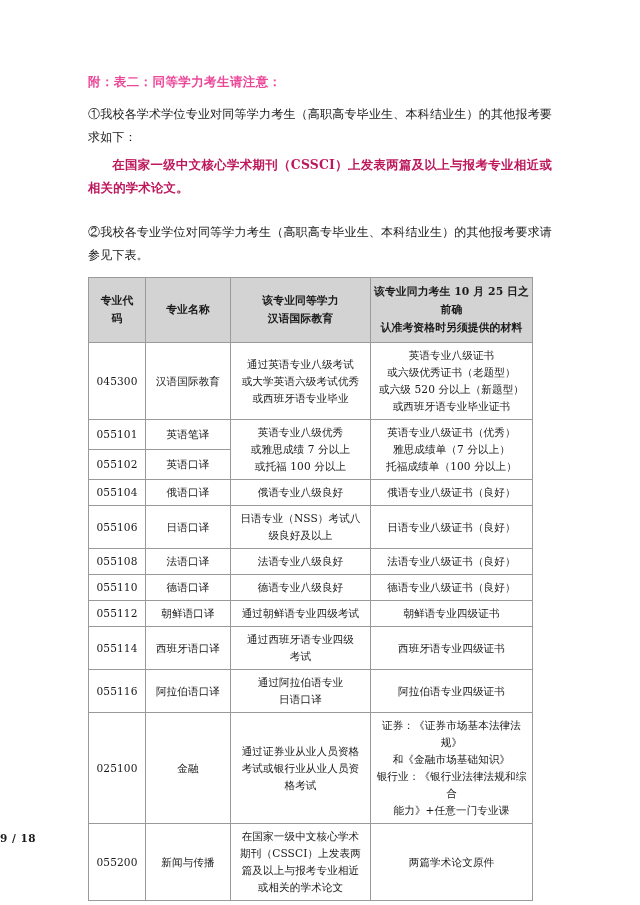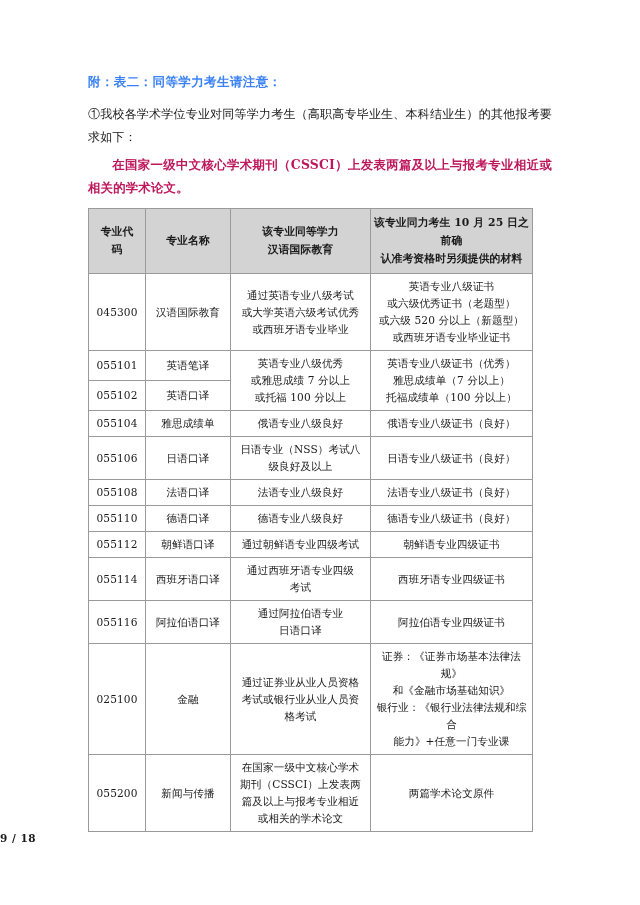--- a/index.html
+++ b/index.html
@@ -29,21 +29,21 @@
     top: 72px;
     width: 464px;
   }
 
   .doc-title {
     font-size: 12.5px;
     font-weight: bold;
     letter-spacing: 0.4px;
     line-height: 20px;
     margin: 0 0 11px 0;
-    color: #3b82f6;
+    color: #ec4899;
   }
 
   .para {
     font-size: 12px;
     line-height: 23px;
     margin: 0 0 4px 0;
     text-align: justify;
     letter-spacing: 0.15px;
     color: #1a1a1a;
   }
@@ -113,20 +113,21 @@
 
 <div class="page">
   <div class="content">
 
     <p class="doc-title">附：表二：同等学力考生请注意：</p>
 
     <p class="para">①我校各学术学位专业对同等学力考生（高职高专毕业生、本科结业生）的其他报考要求如下：</p>
 
     <p class="para-red"><span class="indent"></span><span>在国家一级中文核心学术期刊（CSSCI）上发表两篇及以上与报考专业相近或相关的学术论文。</span></p>
 
+    <p class="para para-2">②我校各专业学位对同等学力考生（高职高专毕业生、本科结业生）的其他报考要求请参见下表。</p>
 
     <table class="main-table">
       <colgroup>
         <col class="col-code">
           <col class="col-name">
           <col class="col-req">
           <col class="col-mat">
       </colgroup>
       <thead>
         <tr>
@@ -194,21 +195,21 @@
           </td>
         </tr>
 
         <tr>
           <td>055102</td>
           <td>英语口译</td>
         </tr>
 
         <tr>
           <td>055104</td>
-          <td>雅思成绩单</td>
+          <td>俄语口译</td>
           <td>
             <span class="cell-lines">
               <span>俄语专业八级良好</span>
             </span>
           </td>
           <td>
             <span class="cell-lines">
               <span>俄语专业八级证书（良好）</span>
             </span>
           </td>

